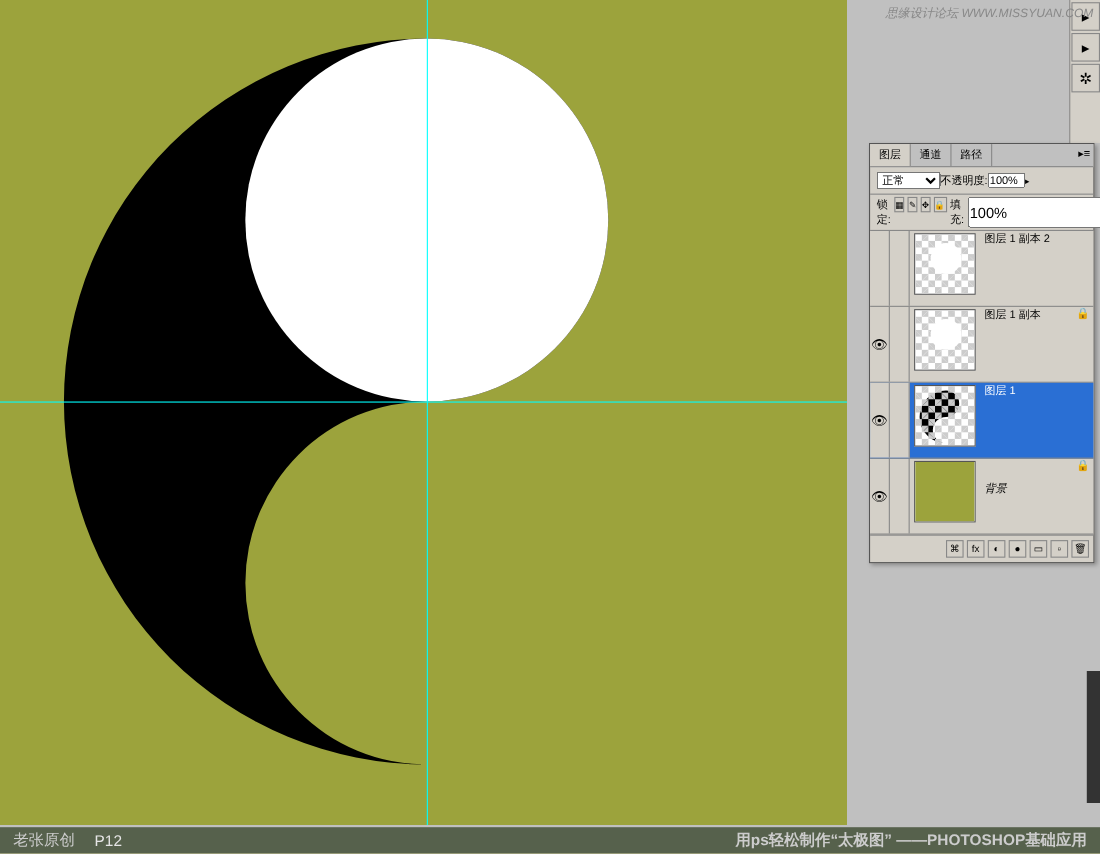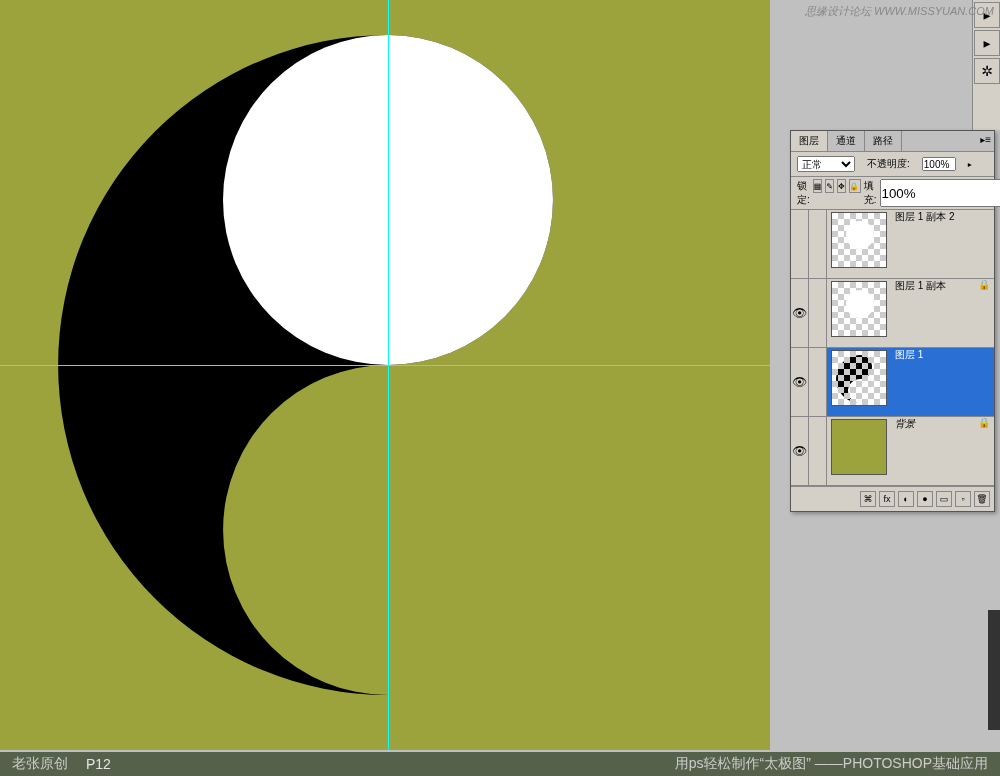--- a/index.html
+++ b/index.html
@@ -10,40 +10,40 @@
 .guide-h{position:absolute;left:0;width:100%;height:1px;background:#00ffff;}
 .guide-v{position:absolute;top:0;height:100%;width:1px;background:#00ffff;}
 .shape-black{position:absolute;}
 .shape-white{position:absolute;background:#fff;border-radius:50%;}
 .right-toolbar{position:absolute;right:0;top:0;width:28px;height:130px;background:#d4d0c8;border-left:1px solid #888;}
 .right-toolbar .tool-icon{width:26px;height:26px;margin:2px 1px;border:1px solid #888;display:flex;align-items:center;justify-content:center;font-size:14px;background:#d4d0c8;}
 .layers-panel{position:absolute;right:5px;top:130px;width:205px;background:#d4d0c8;border:1px solid #555;box-shadow:2px 2px 4px rgba(0,0,0,0.3);}
 .panel-tabs{display:flex;background:#c0c0c0;font-size:10px;border-bottom:1px solid #888;}
 .panel-tab{padding:3px 8px;border-right:1px solid #888;cursor:pointer;}
 .panel-tab.active{background:#d4d0c8;}
-.panel-options{display:flex;align-items:center;padding:4px 6px;font-size:10px;border-bottom:1px solid #888;gap:12px;}
+.panel-options{display:flex;align-items:center;padding:4px 6px;font-size:10px;border-bottom:1px solid #888;gap:0;}
 .panel-options select{font-size:10px;width:58px;height:16px;}
 .panel-options input{font-size:10px;width:34px;height:14px;}
 .panel-lock{display:flex;padding:2px 6px;font-size:10px;border-bottom:1px solid #888;gap:3px;}
 .lock-icon{width:14px;height:14px;border:1px solid #888;display:inline-flex;align-items:center;justify-content:center;font-size:8px;}
 .layer-list{background:#d4d0c8;}
 .layer-row{display:flex;align-items:flex-start;border-bottom:1px solid #888;font-size:10px;height:69px;}
 .layer-row.selected{background:#2a6fd4;color:#fff;}
 .layer-vis{width:18px;height:68px;border-right:1px solid #888;display:flex;align-items:center;justify-content:center;font-size:12px;}
 .layer-link{width:18px;height:68px;border-right:1px solid #888;}
 .layer-thumb{width:56px;height:56px;margin:2px 4px;border:1px solid #555;background:#fff;position:relative;overflow:hidden;}
 .layer-thumb .checker{position:absolute;inset:0;background-image:linear-gradient(45deg,#ccc 25%,transparent 25%),linear-gradient(-45deg,#ccc 25%,transparent 25%),linear-gradient(45deg,transparent 75%,#ccc 75%),linear-gradient(-45deg,transparent 75%,#ccc 75%);background-size:12px 12px;background-position:0 0,0 6px,6px -6px,-6px 0;}
 .layer-name{flex:1;padding-left:4px;}
 .layer-lock{width:18px;font-size:10px;text-align:center;}
 .panel-footer{display:flex;justify-content:flex-end;padding:4px;border-top:1px solid #888;gap:3px;}
 .footer-icon{width:16px;height:16px;border:1px solid #888;display:flex;align-items:center;justify-content:center;font-size:9px;background:#d4d0c8;}
 .watermark{position:absolute;right:6px;top:4px;font-size:11px;color:#888;font-family:Arial;font-style:italic;}
 .bottom-bar{position:absolute;left:0;bottom:0;width:1000px;height:24px;background:#56614c;color:#ccc;display:flex;align-items:center;padding:0 12px;font-size:14px;}
 .bottom-bar .page{color:#e5e5e5;margin-left:18px;}
-.bottom-bar .title{margin-left:auto;}
+.bottom-bar .title{margin-left:auto;font-weight:bold;}
 .right-dark{position:absolute;right:0;top:610px;width:12px;height:120px;background:#333;}
 .panel-menu{position:absolute;right:3px;top:3px;font-size:10px;}
 </style>
 </head>
 <body>
 
 <div class="workspace">
   <div class="canvas-container">
     <div class="canvas">
       <svg class="shape-black" style="left:0;top:0;" width="770" height="750">
@@ -114,21 +114,21 @@
           </svg></div>
       <div class="layer-name">图层 1</div>
       <div class="layer-lock"></div>
     </div>
     <div class="layer-row">
       <div class="layer-vis">👁</div>
       <div class="layer-link"></div>
       <div class="layer-thumb">
           <div style="position:absolute;inset:0;background:#9ca33c;"></div>
         </div>
-      <div class="layer-name" style="font-style:italic;">背景</div>
+      <div class="layer-name" style="font-style:italic;margin-top:20px;">背景</div>
       <div class="layer-lock">🔒</div>
     </div>
   </div>
   <div class="panel-footer">
     <div class="footer-icon">⌘</div>
     <div class="footer-icon">fx</div>
     <div class="footer-icon">◐</div>
     <div class="footer-icon">●</div>
     <div class="footer-icon">▭</div>
     <div class="footer-icon">▫</div>

